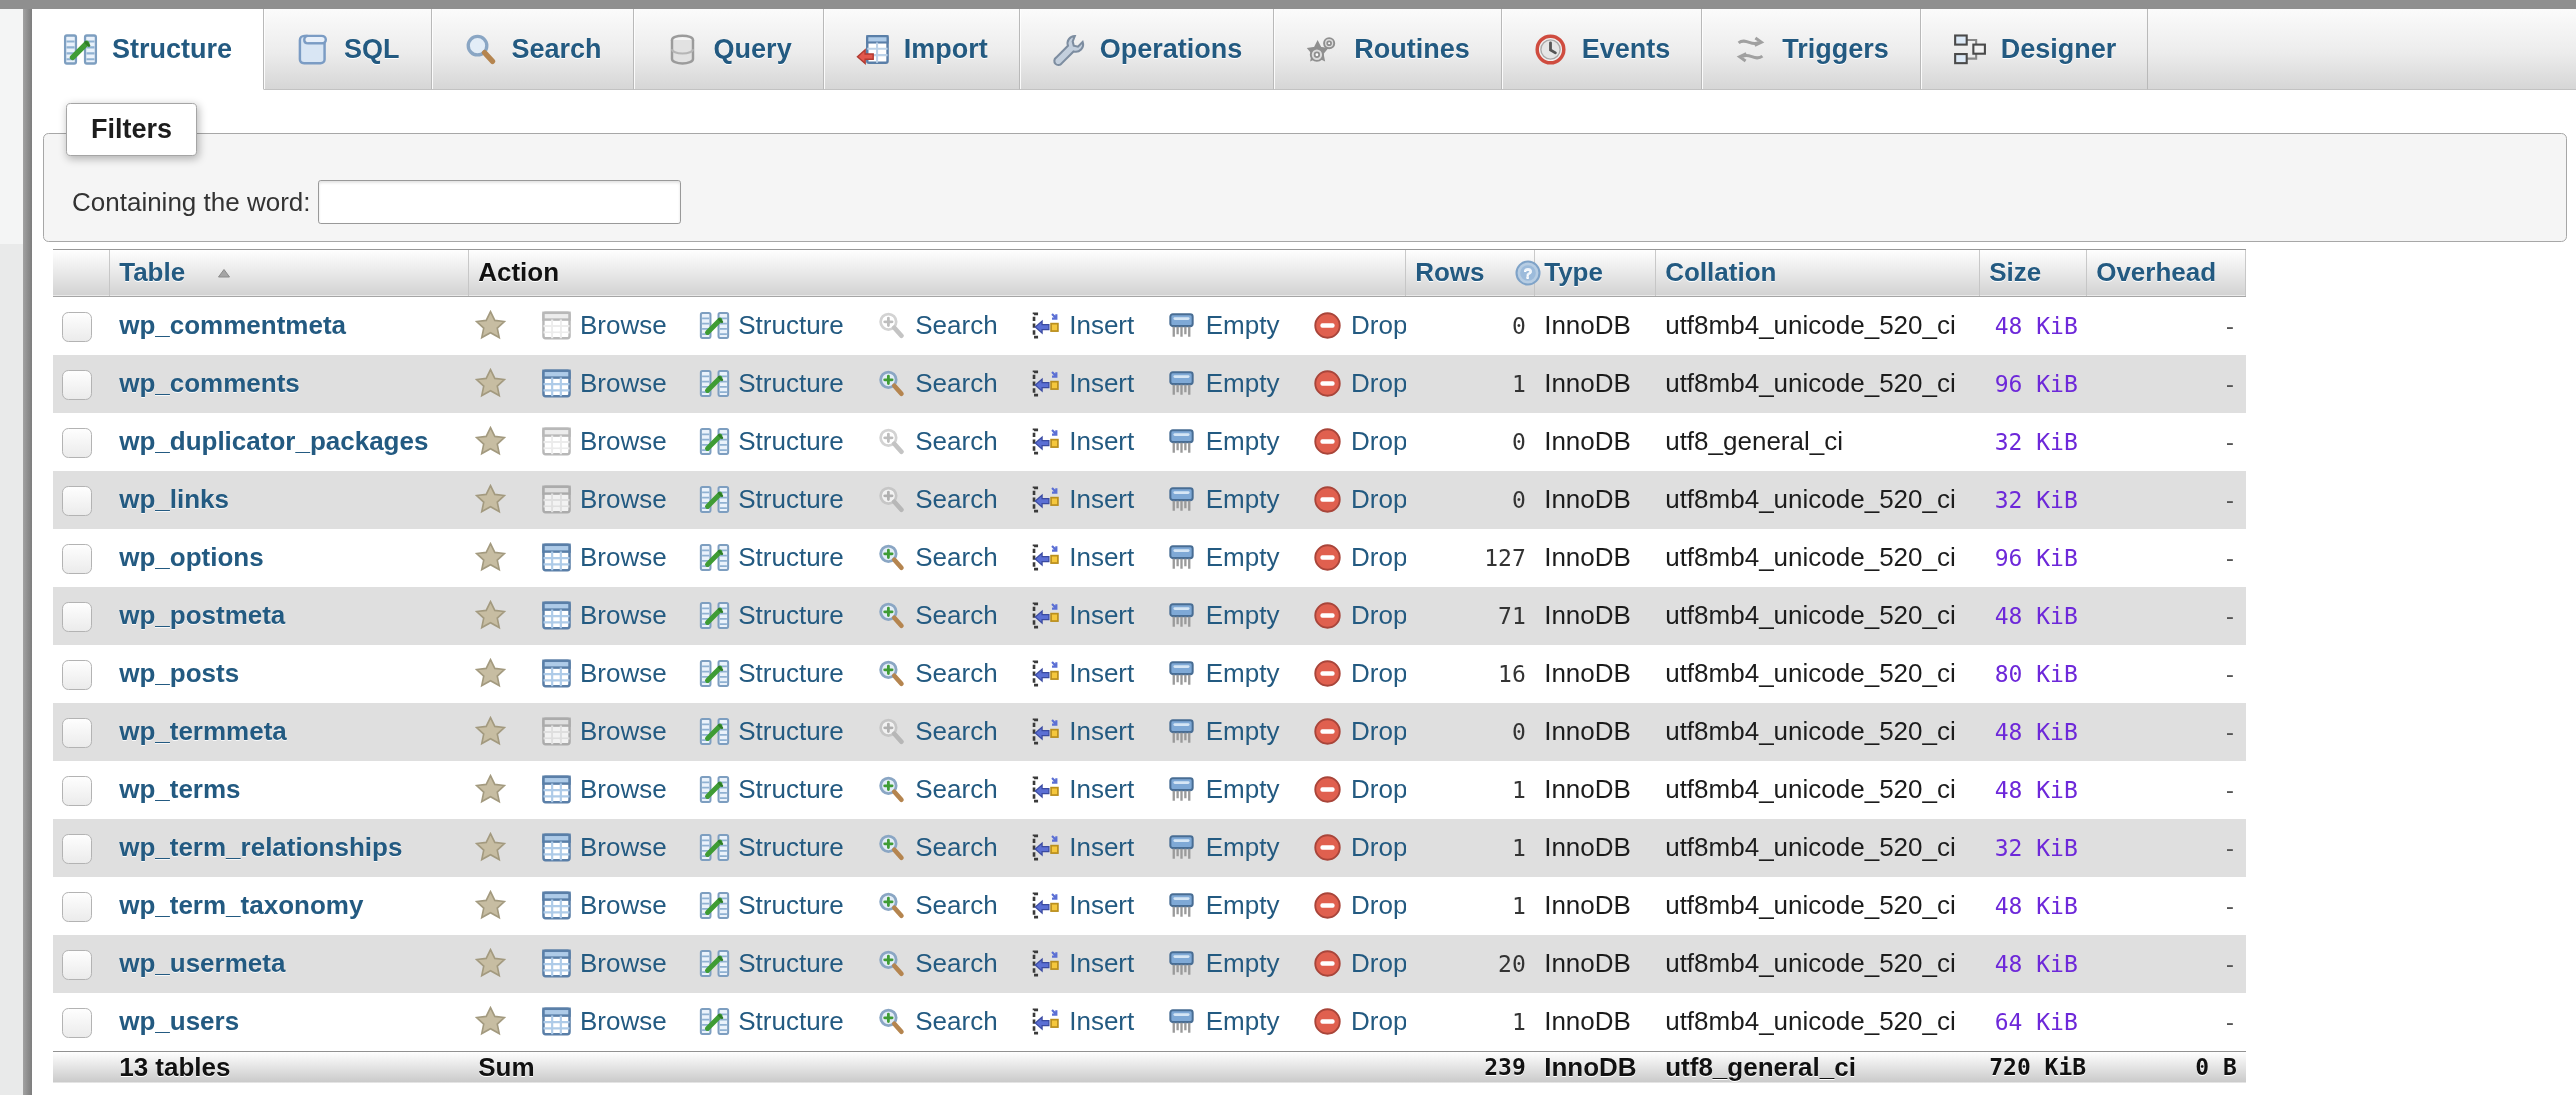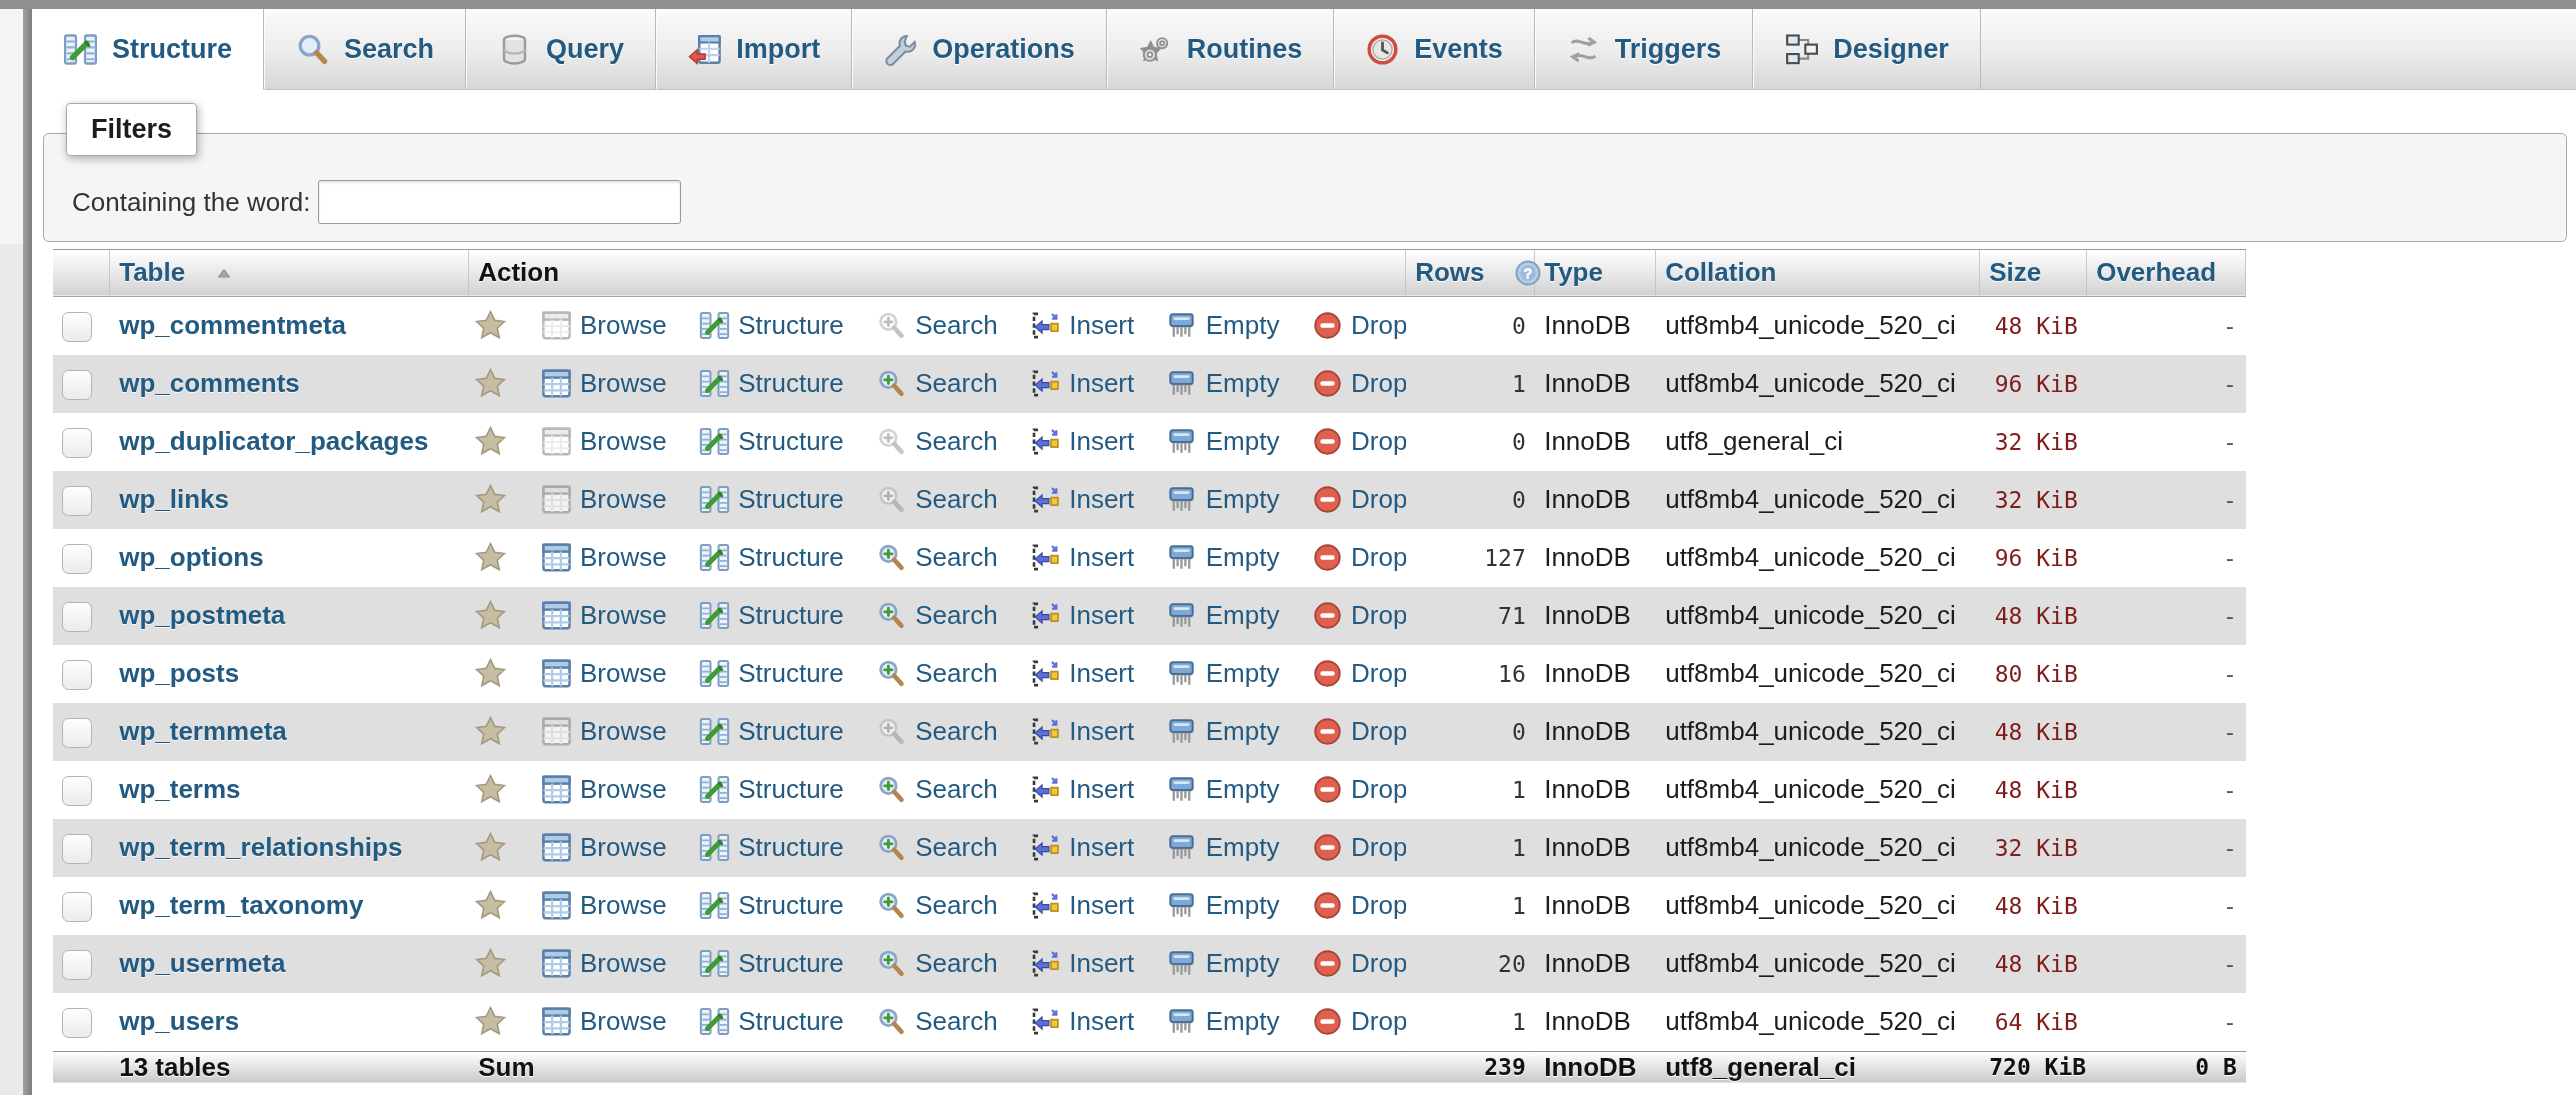--- a/index.html
+++ b/index.html
@@ -48,21 +48,21 @@
   tbody tr:nth-child(even){background:#dfdfdf;}
   .tname{color:#235a81;font-weight:bold;text-decoration:none;text-shadow:0 0.9px 0 rgba(255,255,255,.8);cursor:pointer;}
   .c-action{padding-left:3.7px;}
   .star{display:inline-block;vertical-align:middle;margin:0 26px 0 1.8px;cursor:pointer;}
   .star svg{width:33px;height:33px;display:block;}
   .act{color:#235a81;text-decoration:none;display:inline-flex;align-items:center;gap:8.3px;
        margin-right:25px;cursor:pointer;vertical-align:middle;}
   .ic svg{width:31px;height:31px;display:block;}
   .grayed svg{filter:grayscale(1) brightness(1.12) opacity(.6);}
   .c-rows,.c-size,.c-ovh{text-align:right;font-family:"DejaVu Sans Mono",monospace;font-size:23px;color:#333;}
-  .c-size a{color:#7f1d1d;text-decoration:none;cursor:pointer;}
+  .c-size a{color:#6d28d9;text-decoration:none;cursor:pointer;}
   .c-ovh{color:#555;}
   .c-type,.c-coll{color:#1c1c1c;}
   tfoot td{height:27px;background:linear-gradient(#ffffff,#c9c9c9);border-top:0.9px solid #919191;
       font-weight:bold;font-size:26px;color:#111;text-shadow:0 0.9px 0 #fff;white-space:nowrap;padding:0 9.2px;}
   tfoot .mono{text-align:right;font-family:"DejaVu Sans Mono",monospace;font-size:23px;}
   .checkbox{display:inline-block;width:28px;height:28px;border:1.8px solid #b3b3b3;border-radius:6.4px;
       background:linear-gradient(#fefefe,#ebebeb);cursor:pointer;vertical-align:middle;}
   .sorticon svg{width:20px;height:20px;display:block;}
   .helpicon{display:inline-block;cursor:pointer;}
   .helpicon svg{width:28px;height:28px;display:block;}
@@ -85,20 +85,29 @@
             <path d="M2 5.4h4.6M2 8.8h4.6M2 12.2h4.6M2 15.6h4.6" stroke="#8fb1d2" stroke-width="1.2"></path>
             <rect x="12.6" y="2" width="6.2" height="16" rx="1" fill="#eaf2fb" stroke="#7d9ec0" stroke-width="1.3"></rect>
             <path d="M13.4 5.4H18M13.4 8.8H18M13.4 12.2H18M13.4 15.6H18" stroke="#8fb1d2" stroke-width="1.2"></path>
             <path d="M5.5 14.5 L13.5 6.5" stroke="#3f9c35" stroke-width="3.2" stroke-linecap="round"></path>
             <path d="M13 5.9l1.8 1.8" stroke="#2e7d27" stroke-width="1.6" stroke-linecap="round"></path>
           </svg>
         </span>
     <span class="tlbl">Structure</span>
   </div>
 
+  <div class="tab">
+    <span class="tabicon">
+          <svg viewBox="0 0 20 20">
+            <path d="M6 2.2h9.2c1.4 0 2.4 1 2.4 2.2S16.6 6.5 15.3 6.5H7.5" fill="#e8f0fa" stroke="#7b9cc4" stroke-width="1.4"></path>
+            <path d="M5.3 2.2C3.8 2.2 2.8 3.3 2.8 4.6v11c0 1.3 1 2.2 2.4 2.2h9.4c1.3 0 2.3-.9 2.3-2.1V6.5H7.5c-1.3 0-2.2-.9-2.2-2.1 0-1.2.9-2.2 2-2.2z" fill="#d9e6f4" stroke="#7b9cc4" stroke-width="1.4"></path>
+          </svg>
+        </span>
+    <span class="tlbl">SQL</span>
+  </div>
 
   <div class="tab">
     <span class="tabicon">
           <svg viewBox="0 0 20 20">
             <circle cx="8.3" cy="7.8" r="5.3" fill="#e3edf7" stroke="#8aa6c4" stroke-width="1.9"></circle>
             <path d="M12.3 11.8l4.6 5" stroke="#b5854f" stroke-width="3" stroke-linecap="round"></path>
           </svg>
         </span>
     <span class="tlbl">Search</span>
   </div>

